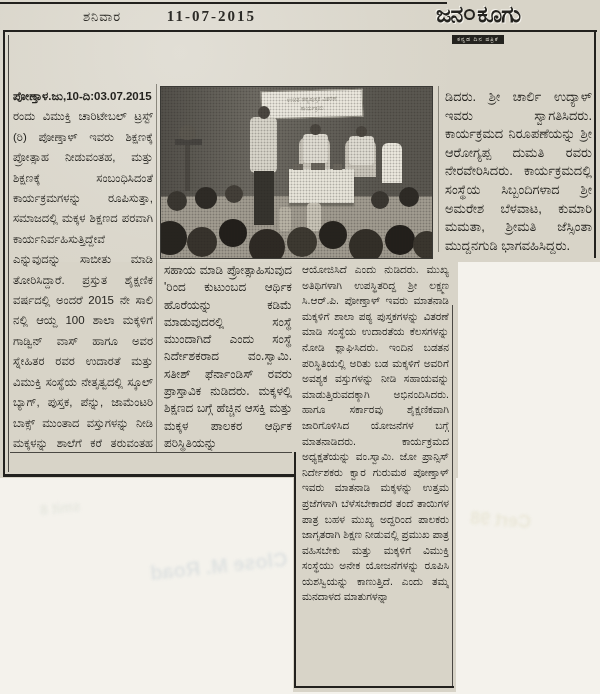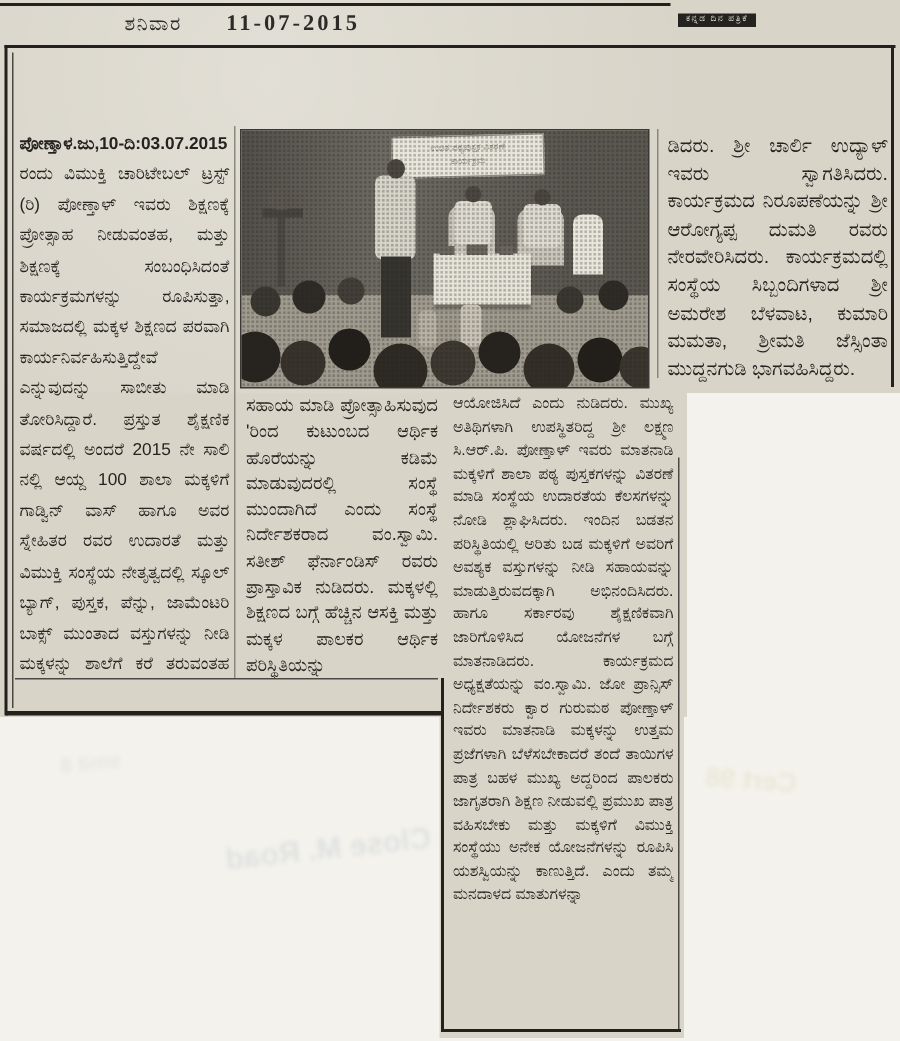--- a/index.html
+++ b/index.html
@@ -16,21 +16,21 @@
   #np-col{left:293px;top:478px;width:163px;height:214px;}
 
   
   .rule{position:absolute;background:#22211e;}
   .rule.gray{background:#8a877d;}
   .rule.mid{background:#4a4843;}
 
   
   .date-strip{position:absolute;left:83px;top:8px;color:#2c2b27;font-size:13px;}
   .date-strip .day{letter-spacing:1px;text-align:right;}
-  .date-strip .dt{font-family:"Liberation Serif",serif;font-weight:bold;font-size:15px;letter-spacing:2px;margin-left:26px;}
+  .date-strip .dt{font-family:"Liberation Serif",serif;font-weight:bold;font-size:15px;letter-spacing:2px;margin-left:42px;}
   .logo{position:absolute;left:398px;top:1px;width:160px;height:30px;text-align:center;}
   .logo-row{display:flex;align-items:center;justify-content:center;gap:2px;}
   .logo-name{font-size:23px;font-weight:bold;color:#24231f;
     text-shadow:1px 1px 0 #f6f4ee, -1px -1px 0 #f6f4ee;letter-spacing:-1px;line-height:26px;}
   .logo-emblem{display:inline-block;width:11px;height:11px;border:2px solid #24231f;border-radius:50%;
     background:#cdc9bd;box-sizing:border-box;}
   .logo-tag{display:inline-block;background:#24231f;color:#e9e6db;font-size:6px;line-height:9px;
     padding:0 5px;margin-top:-3px;letter-spacing:1px;}
 
   
@@ -92,20 +92,25 @@
   <div id="ghost1" class="ghost">Close M. Road</div>
   <div id="ghost2" class="ghost">Cert 98</div>
   <div id="ghost3" class="ghost">smit 8</div>
 
   <div class="rule" style="left:0;top:2px;width:447px;height:2px;"></div>
   <div class="date-strip">
     <span class="day">ಶನಿವಾರ</span>
     <span class="dt">11-07-2015</span>
   </div>
   <div class="logo">
+    <div class="logo-row">
+      <span class="logo-name">ಜನ</span>
+      <span class="logo-emblem"></span>
+      <span class="logo-name">ಕೂಗು</span>
+    </div>
     <span class="logo-tag">ಕನ್ನಡ ದಿನ ಪತ್ರಿಕೆ</span>
   </div>
 
   <div class="rule" style="left:3px;top:30px;width:594px;height:2px;"></div>
   <div class="rule" style="left:3px;top:30px;width:2px;height:447px;"></div>
   <div class="rule mid" style="left:8px;top:35px;width:1px;height:437px;"></div>
   <div class="rule" style="left:594px;top:30px;width:2px;height:228px;"></div>
   <div class="rule mid" style="left:10px;top:452px;width:282px;height:1px;"></div>
   <div class="rule" style="left:4px;top:474px;width:292px;height:3px;"></div>
   <div class="rule" style="left:294px;top:452px;width:2px;height:236px;"></div>

